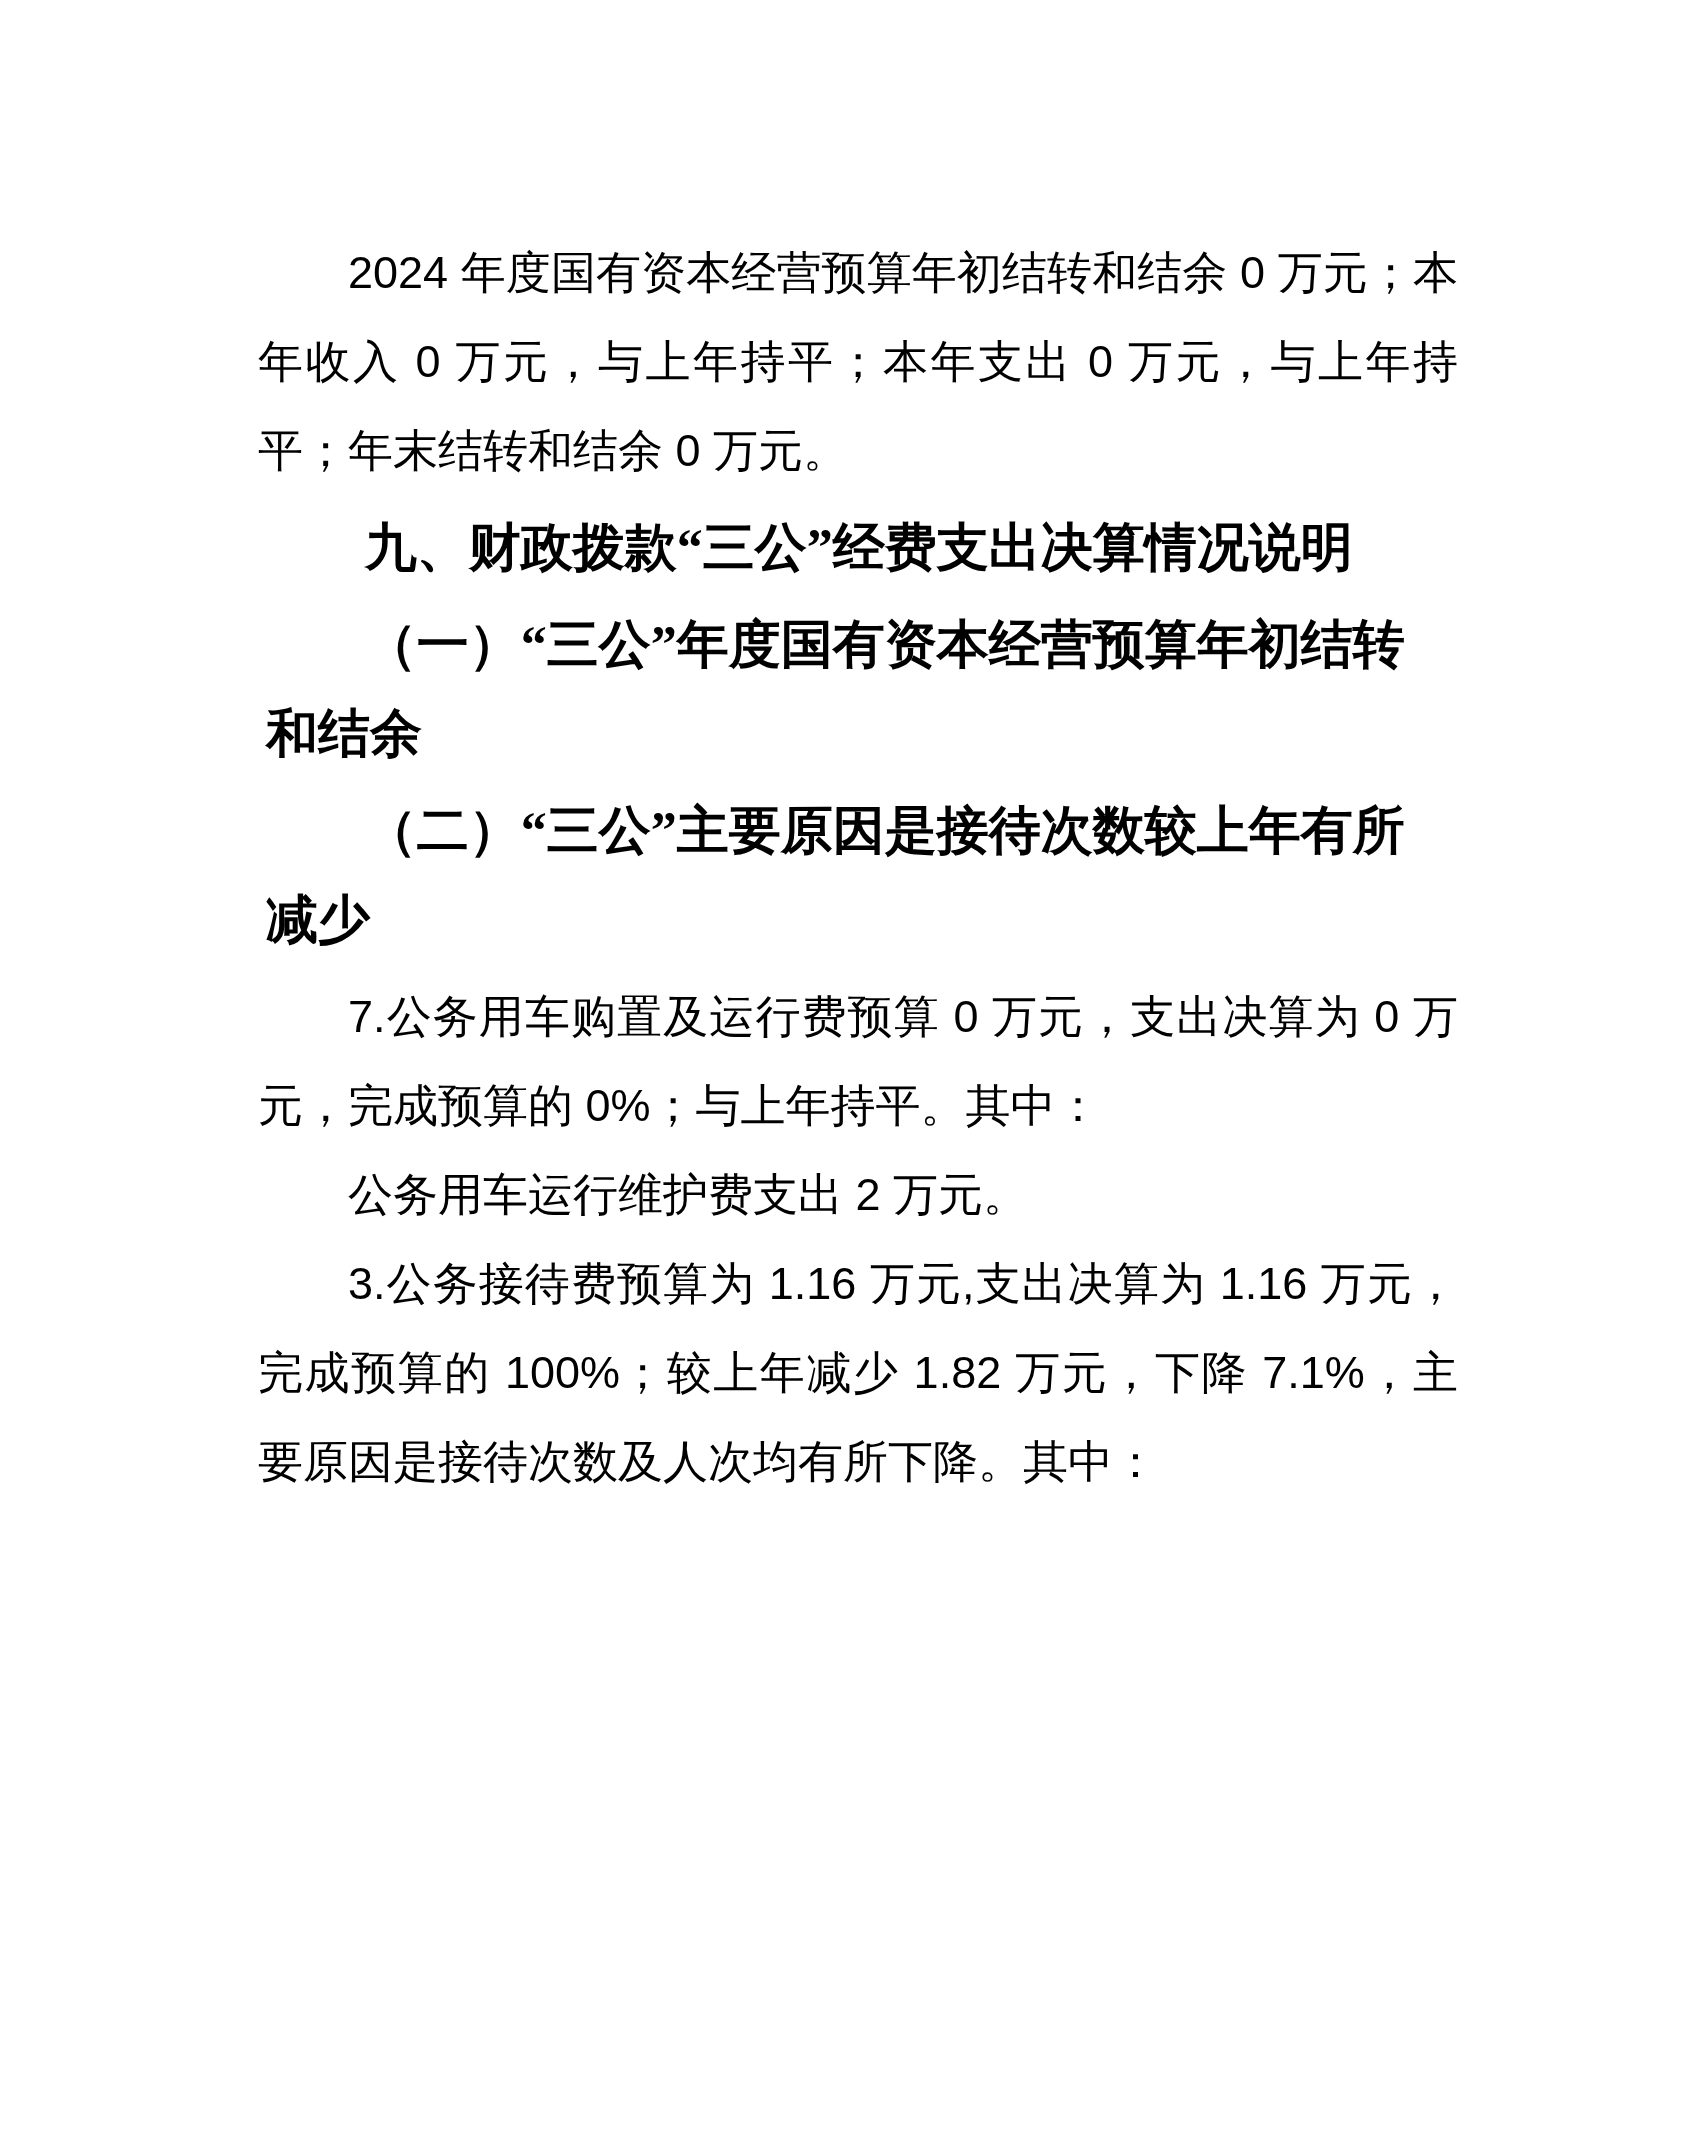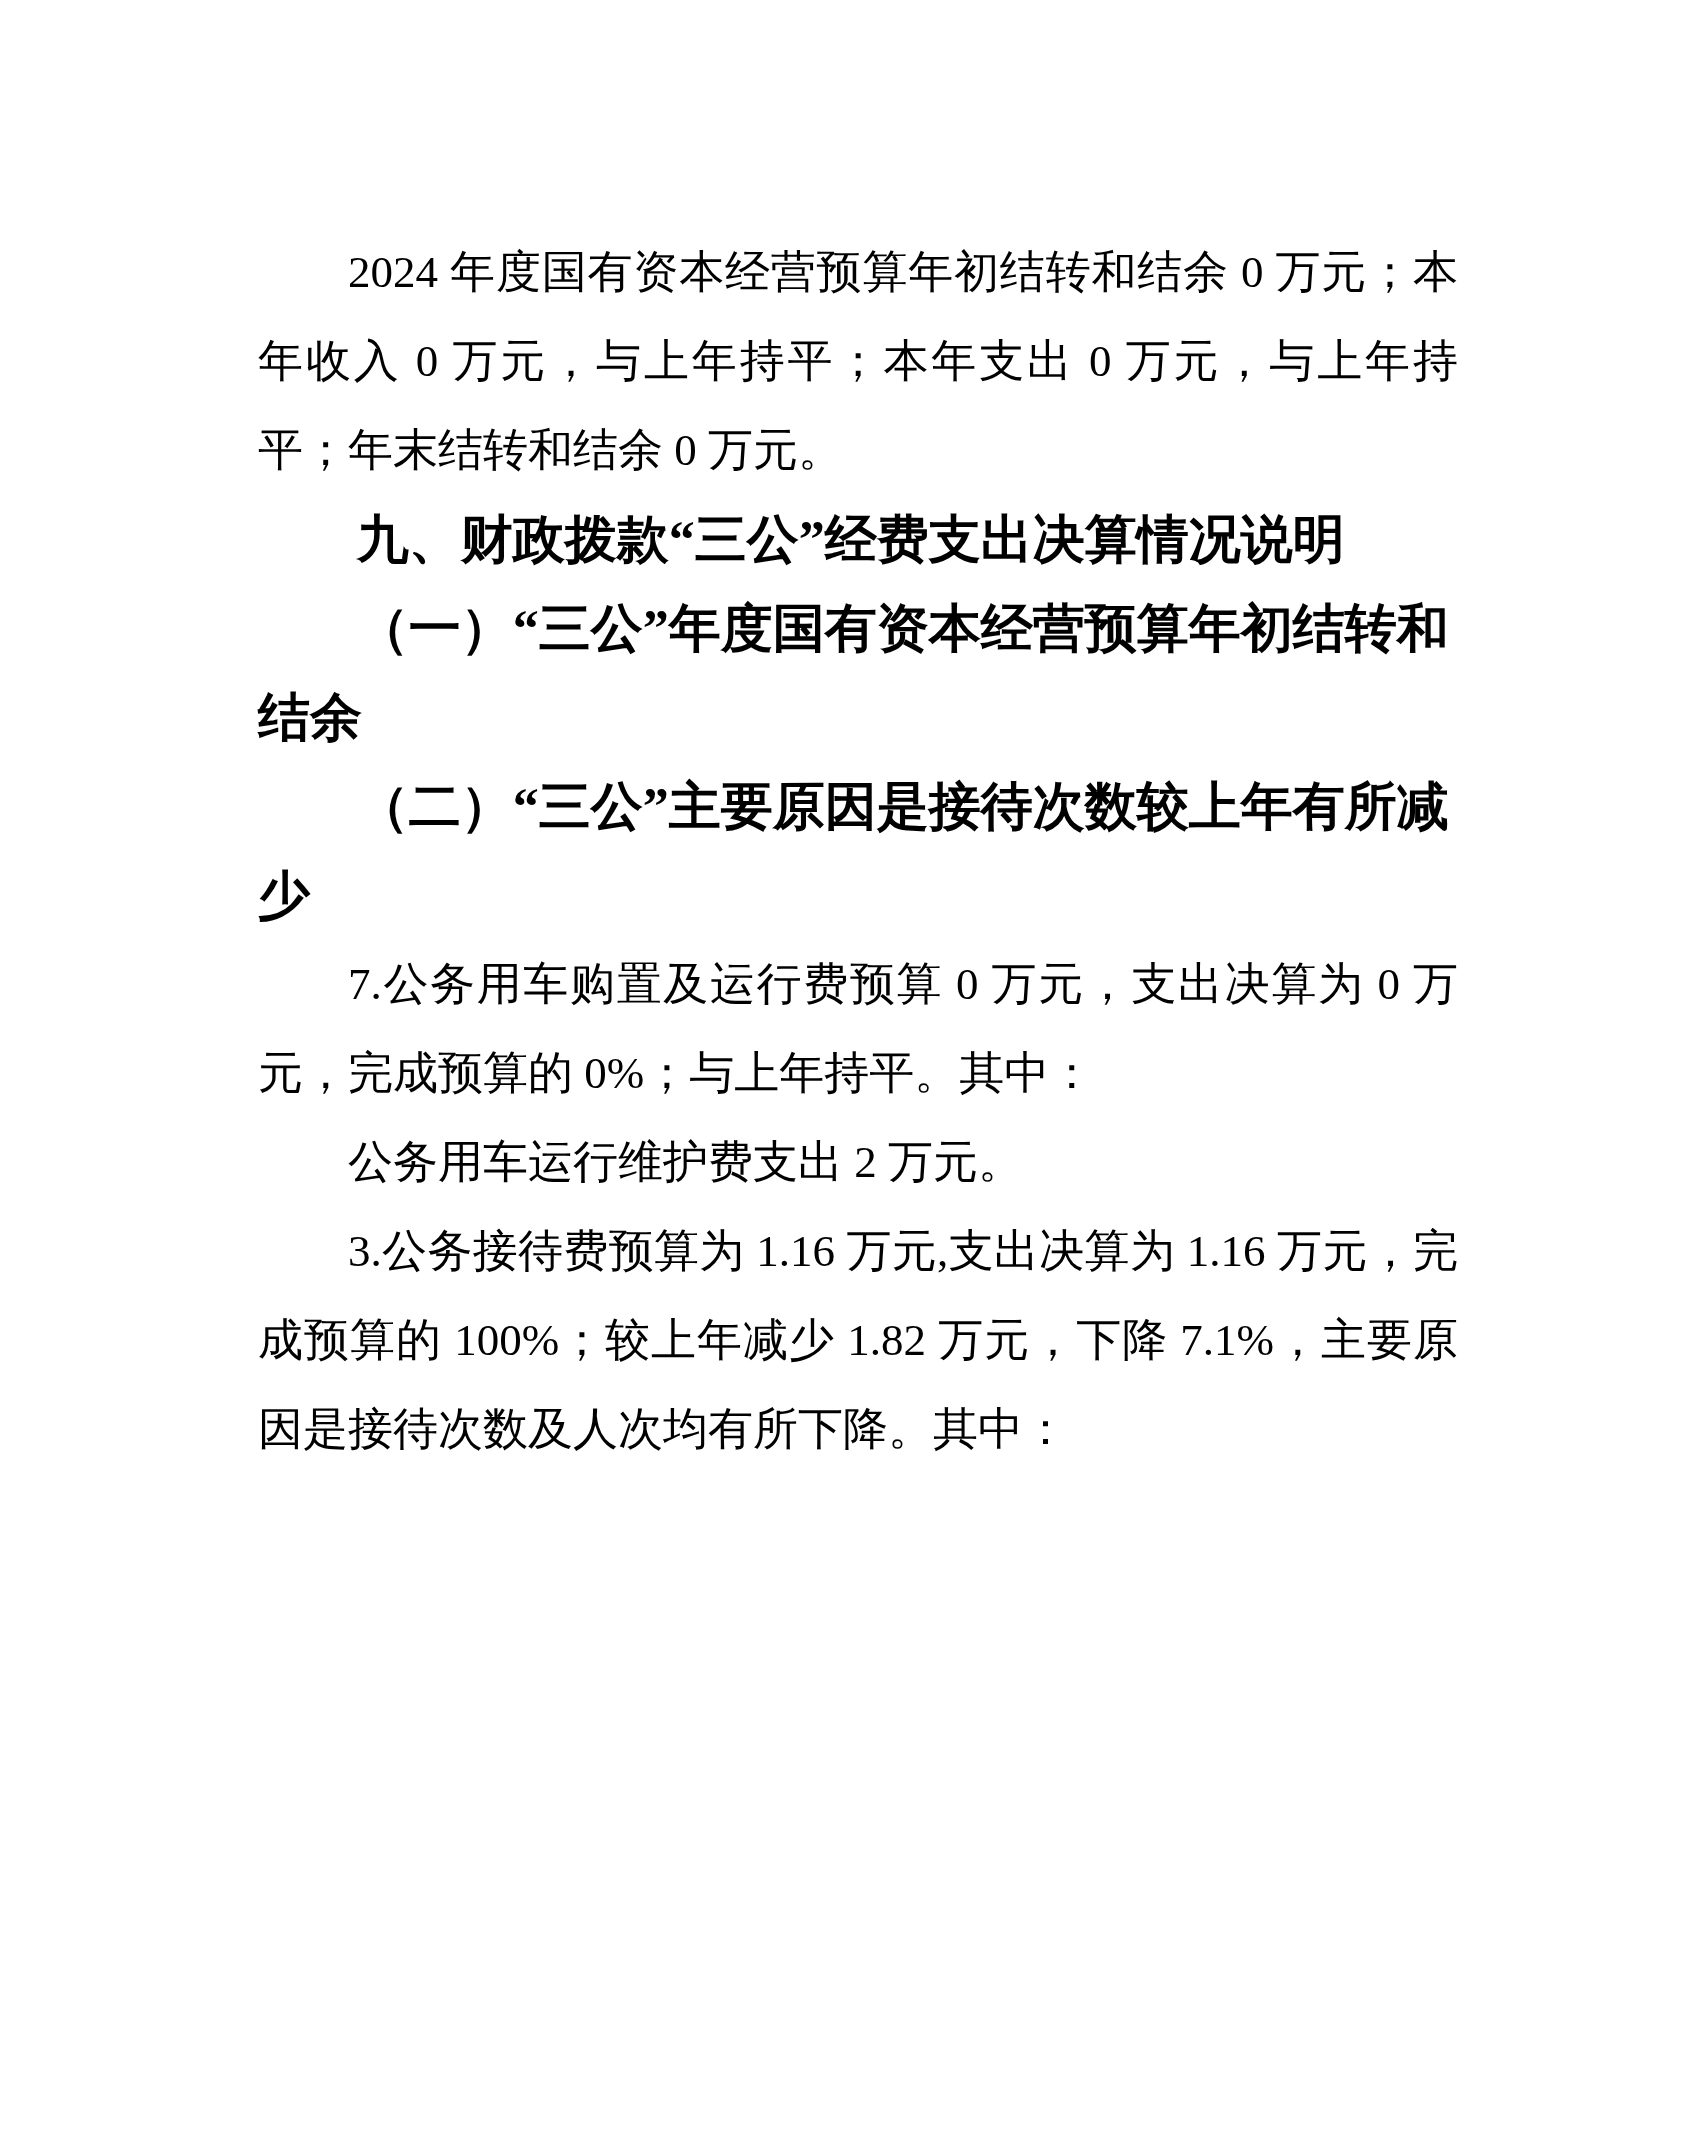--- a/index.html
+++ b/index.html
@@ -20,24 +20,24 @@
     padding: 228px 249px 0 258px;
   }
   p.body-para {
     margin: 0;
     font-size: 45px;
     line-height: 89px;
     text-align: justify;
     text-justify: inter-ideograph;
     text-indent: 2em;
     word-break: break-all;
-    font-family: Liberation Serif, serif;
+    font-family: Liberation Sans, sans-serif;
   }
   p.heading-para {
-    margin: 0;
+    margin: 8px;
     font-size: 52px;
     line-height: 89px;
     font-weight: bold;
     text-indent: 1.9em;
     word-break: break-all;
     font-family: "Liberation Serif", "DejaVu Serif", serif;
   }
 </style>
 </head>
 <body>

